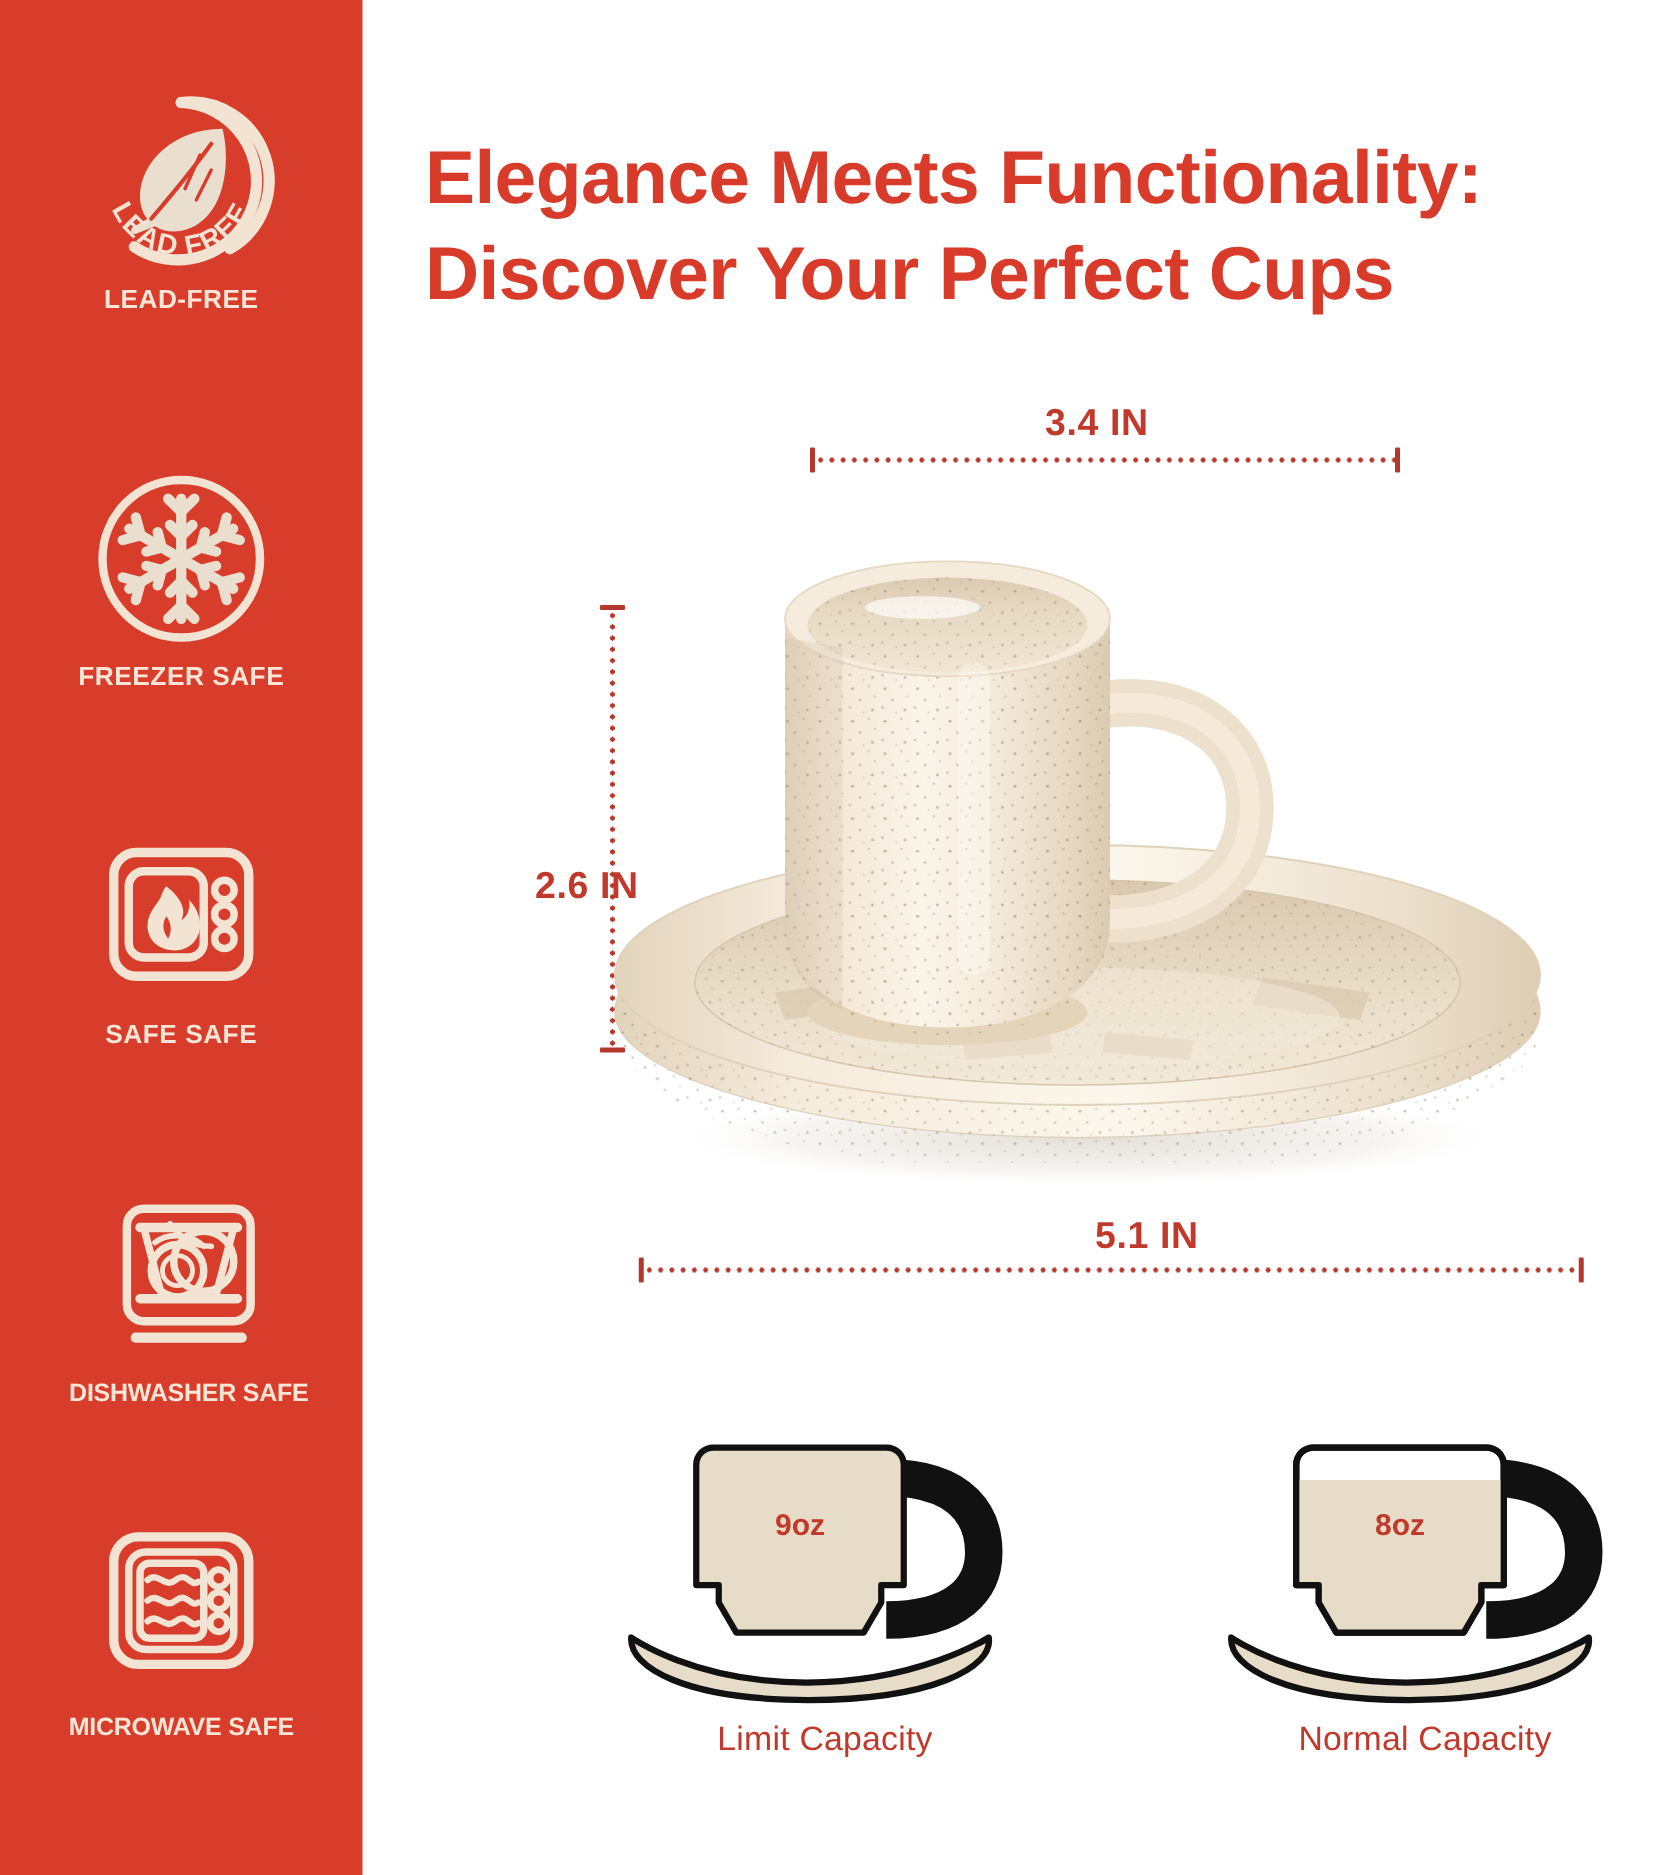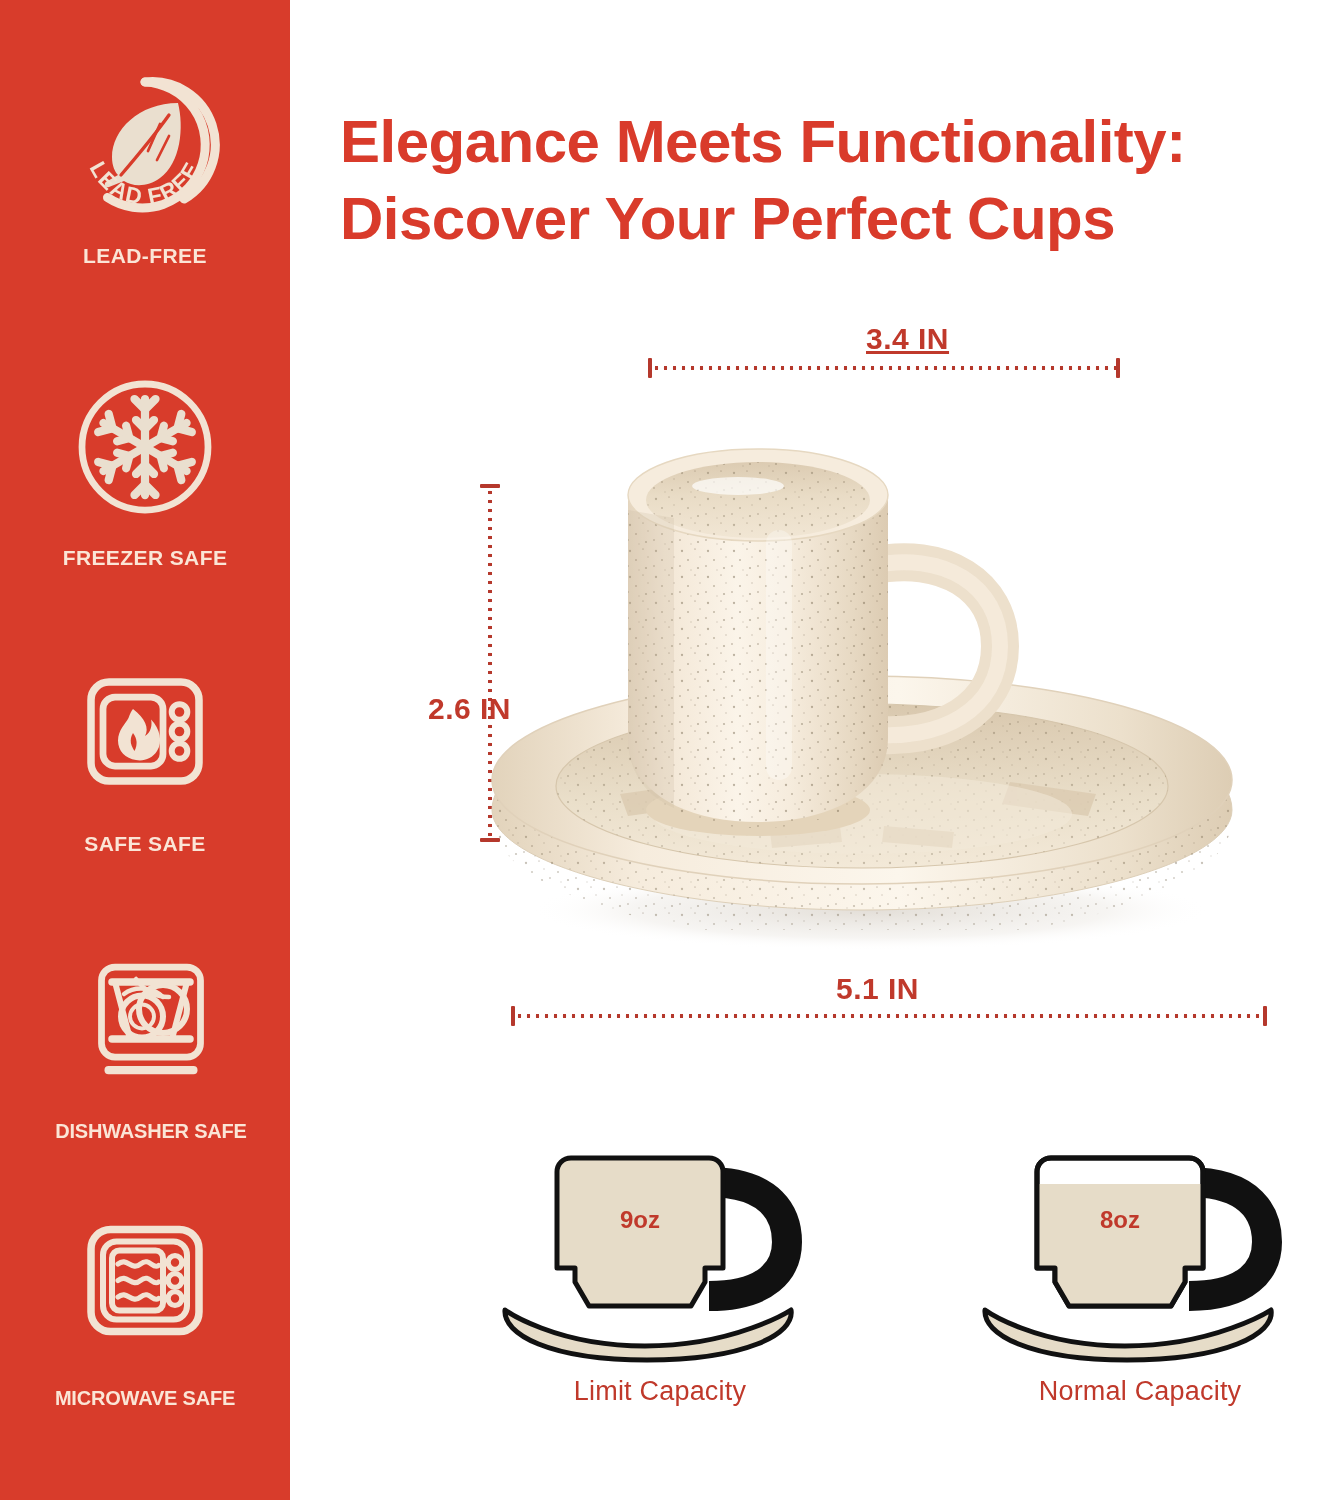--- a/index.html
+++ b/index.html
@@ -27,21 +27,21 @@
     left: 0; width: 290px;
     display: flex;
     flex-direction: column;
     align-items: center;
   }
   .badge-icon {
     width: 150px; height: 150px;
     display: flex; align-items: center; justify-content: center;
   }
   .badge-label {
-    margin-top: 24px;
+    margin-top: 8px;
     color: #fbe5d6;
     font-size: 21px;
     font-weight: bold;
     letter-spacing: 0.4px;
     text-align: center;
     white-space: nowrap;
   }
   .badge-label.tight { letter-spacing: -0.2px; font-size: 20px; }
 
   
@@ -269,21 +269,21 @@
       </div>
       <div class="badge-label tight">MICROWAVE SAFE</div>
     </div>
   </div>
 
   <div id="title">
     <span class="line">Elegance Meets Functionality:</span>
     <span class="line">Discover Your Perfect Cups</span>
   </div>
 
-  <div class="dim-label" style="left:866px; top:322px;text-decoration:underline;">3.4 IN</div>
+  <div class="dim-label" style="left:836px; top:322px;">3.4 IN</div>
   <div class="dim-h" style="left:648px; top:358px; width:472px;">
     <div class="cap"></div>
     <div class="dots"></div>
     <div class="cap"></div>
   </div>
 
   <div class="dim-label" style="left:386px; top:692px;margin-left:42px;">2.6 IN</div>
   <div class="dim-v" style="left:480px; top:484px; height:358px;">
     <div class="cap"></div>
     <div class="dots"></div>
@@ -402,21 +402,21 @@
 
         <ellipse cx="268" cy="96" rx="46" ry="9" fill="#ffffff" opacity="0.68"></ellipse>
 
         <rect x="296" y="140" width="26" height="250" rx="13" fill="#ffffff" opacity="0.30"></rect>
 
         <path d="M158 120 L 158 348 C 158 382 176 406 204 418 L 204 128 Z" fill="#cdbda3" opacity="0.25"></path>
       </g>
     </svg>
   </div>
 
-  <div class="dim-label" style="left:836px; top:972px;">5.1 IN</div>
+  <div class="dim-label" style="left:876px; top:972px;">5.1 IN</div>
   <div class="dim-h" style="left:511px; top:1006px; width:756px;">
     <div class="cap"></div>
     <div class="dots"></div>
     <div class="cap"></div>
   </div>
 
   <div class="cap-block" style="left:460px;">
     <div class="cap-svg-wrap">
       <svg viewBox="0 0 330 220" width="330" height="220" aria-hidden="true">
 

